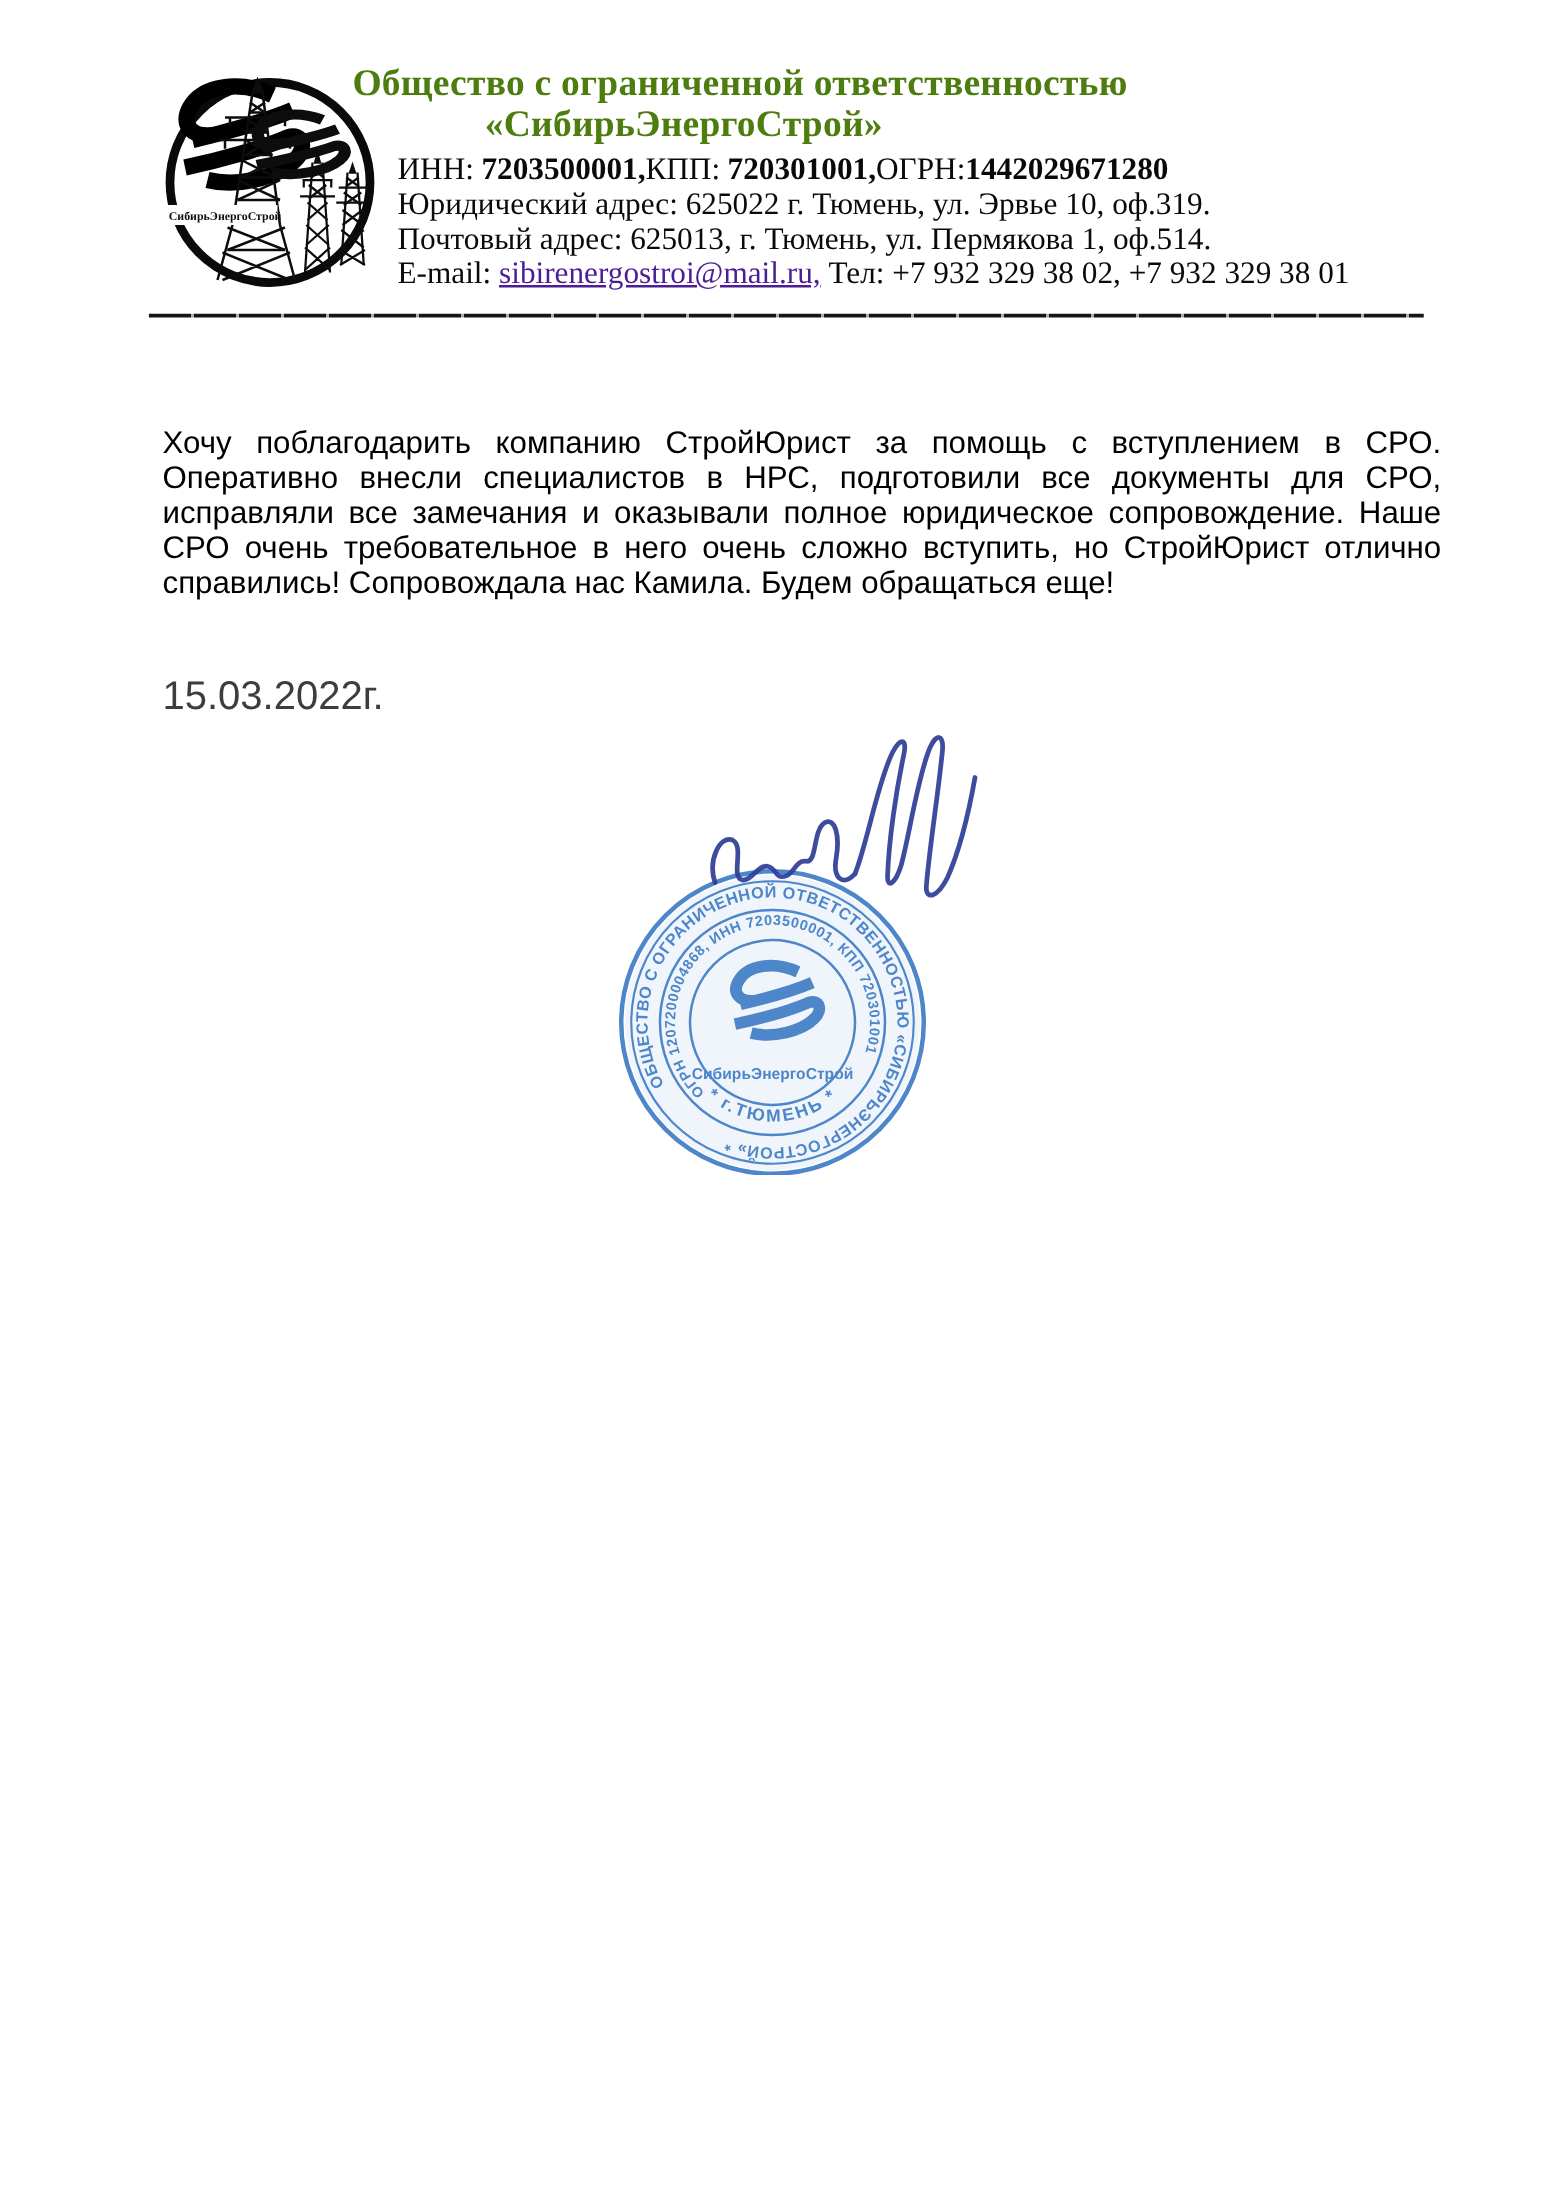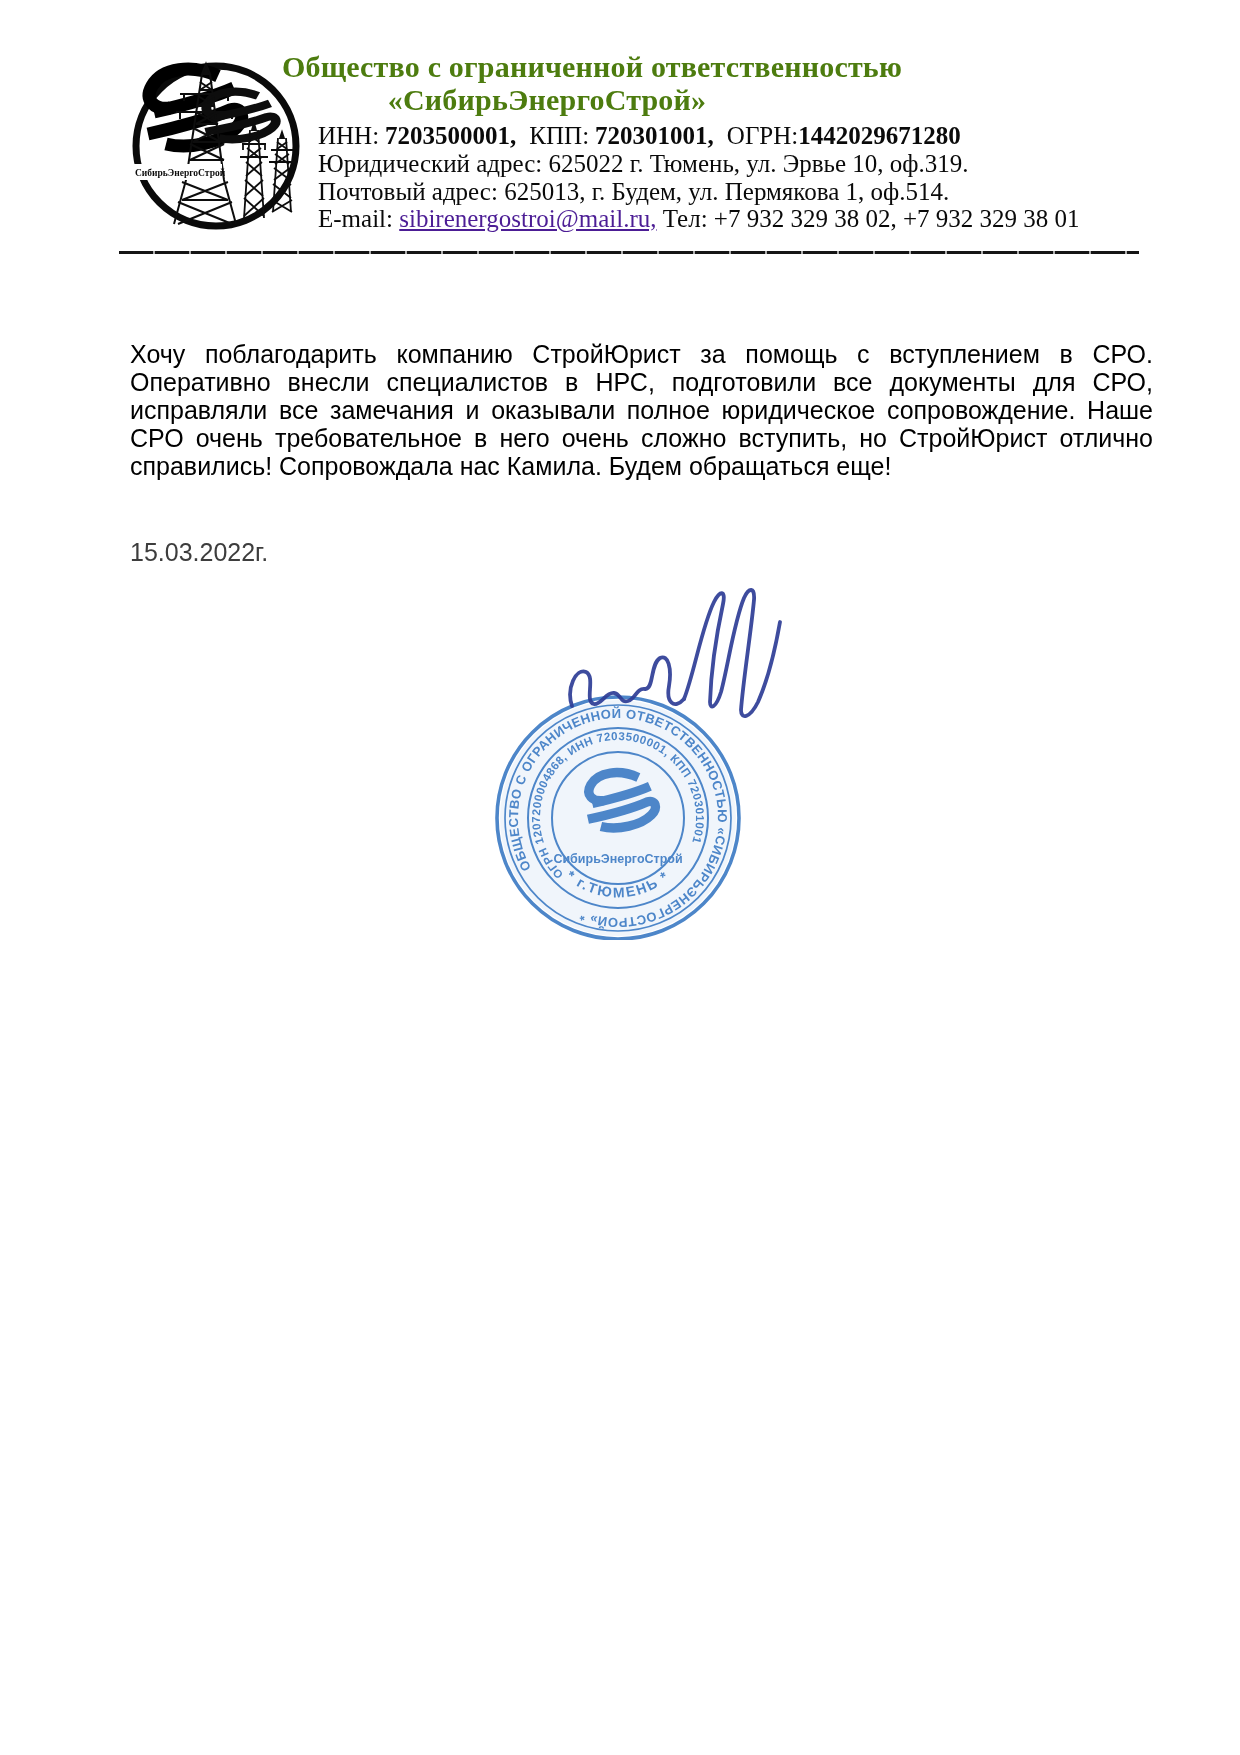--- a/index.html
+++ b/index.html
@@ -9,35 +9,35 @@
     font-family:"Liberation Serif", serif;color:#000;
   }
   
   .logo-box{position:absolute;left:130px;top:60px;width:172px;height:172px;}
   .org-line{position:absolute;transform:translateX(-50%);white-space:nowrap;
     font-weight:bold;font-size:30px;letter-spacing:.2px;color:#4d7c0f;}
   .org-type{left:592px;top:50px;}
   .org-name{left:547px;top:83px;}
   .hline{position:absolute;left:318px;white-space:nowrap;font-size:25px;color:#0a0a0a;}
   .hline b{font-weight:bold;margin-top:32px;}
-  .hline .gap{margin-left:13px;}
+  .hline .gap{}
   .hline .sp{margin-left:6px;}
   .l-inn{top:122px;}
   .l-legal{top:150px;}
   .l-postal{top:178px;}
   .l-email{top:205px;}
   .email-link{color:#4c1d95;text-decoration:underline;cursor:pointer;}
   .rule{position:absolute;left:119px;top:251px;width:1020px;height:3px;
     background:repeating-linear-gradient(90deg,#151515 0 34px,rgba(21,21,21,.35) 34px 36px);}
   
   .review{position:absolute;left:130px;top:315px;width:1023px;
     font-family:"Liberation Sans", sans-serif;font-size:25px;line-height:28px;
     text-align:justify;color:#000000;}
   .date{position:absolute;left:130px;top:538px;
-    font-family:"Liberation Sans", sans-serif;font-size:25px;color:#3d3d3d;}
+    font-family:"Liberation Sans", sans-serif;font-size:32px;color:#3d3d3d;}
   
   .stamp-box{position:absolute;left:460px;top:560px;width:380px;height:380px;}
   .stamp-box svg text{font-family:"Liberation Sans", sans-serif;}
 </style>
 </head>
 <body>
 
 <div class="page">
 
   <div class="logo-box">
@@ -85,21 +85,21 @@
     </svg>
   </div>
 
   <div class="org-line org-type">Общество с ограниченной ответственностью</div>
   <div class="org-line org-name">«СибирьЭнергоСтрой»</div>
 
   <div class="hline l-inn">
     <span>ИНН:</span><b class="sp">7203500001,</b><span class="gap">КПП:</span><b class="sp">720301001,</b><span class="gap">ОГРН:</span><b>1442029671280</b>
   </div>
   <div class="hline l-legal">Юридический адрес: 625022 г. Тюмень, ул. Эрвье 10, оф.319.</div>
-  <div class="hline l-postal">Почтовый адрес: 625013, г. Будем, ул. Пермякова 1, оф.514.</div>
+  <div class="hline l-postal">Почтовый адрес: 625013, г. Тюмень, ул. Пермякова 1, оф.514.</div>
   <div class="hline l-email">
     <span>E-mail:</span>
     <a class="email-link">sibirenergostroi@mail.ru,</a>
     <span>Тел: +7 932 329 38 02, +7 932 329 38 01</span>
   </div>
 
   <div class="rule"></div>
 
   <p class="review">Хочу поблагодарить компанию СтройЮрист за помощь с вступлением в СРО. Оперативно внесли специалистов в НРС, подготовили все документы для СРО, исправляли все замечания и оказывали полное юридическое сопровождение. Наше СРО очень требовательное в него очень сложно вступить, но СтройЮрист отлично справились! Сопровождала нас Камила. Будем обращаться еще!</p>
   <div class="date">15.03.2022г.</div>

